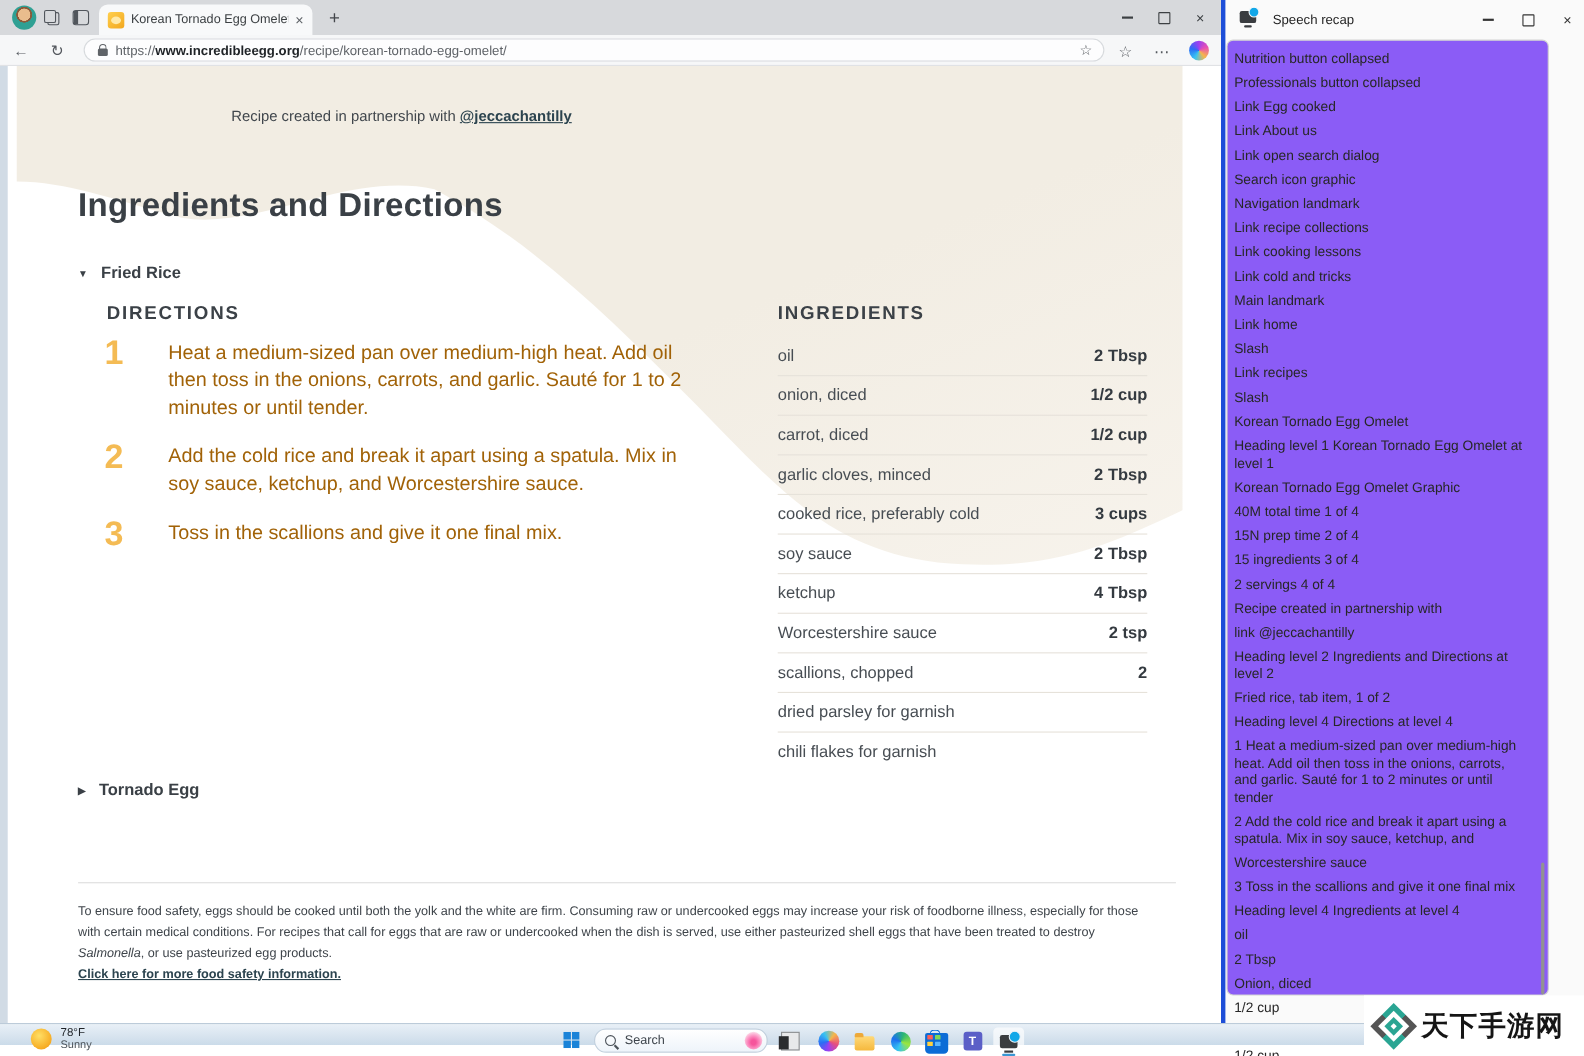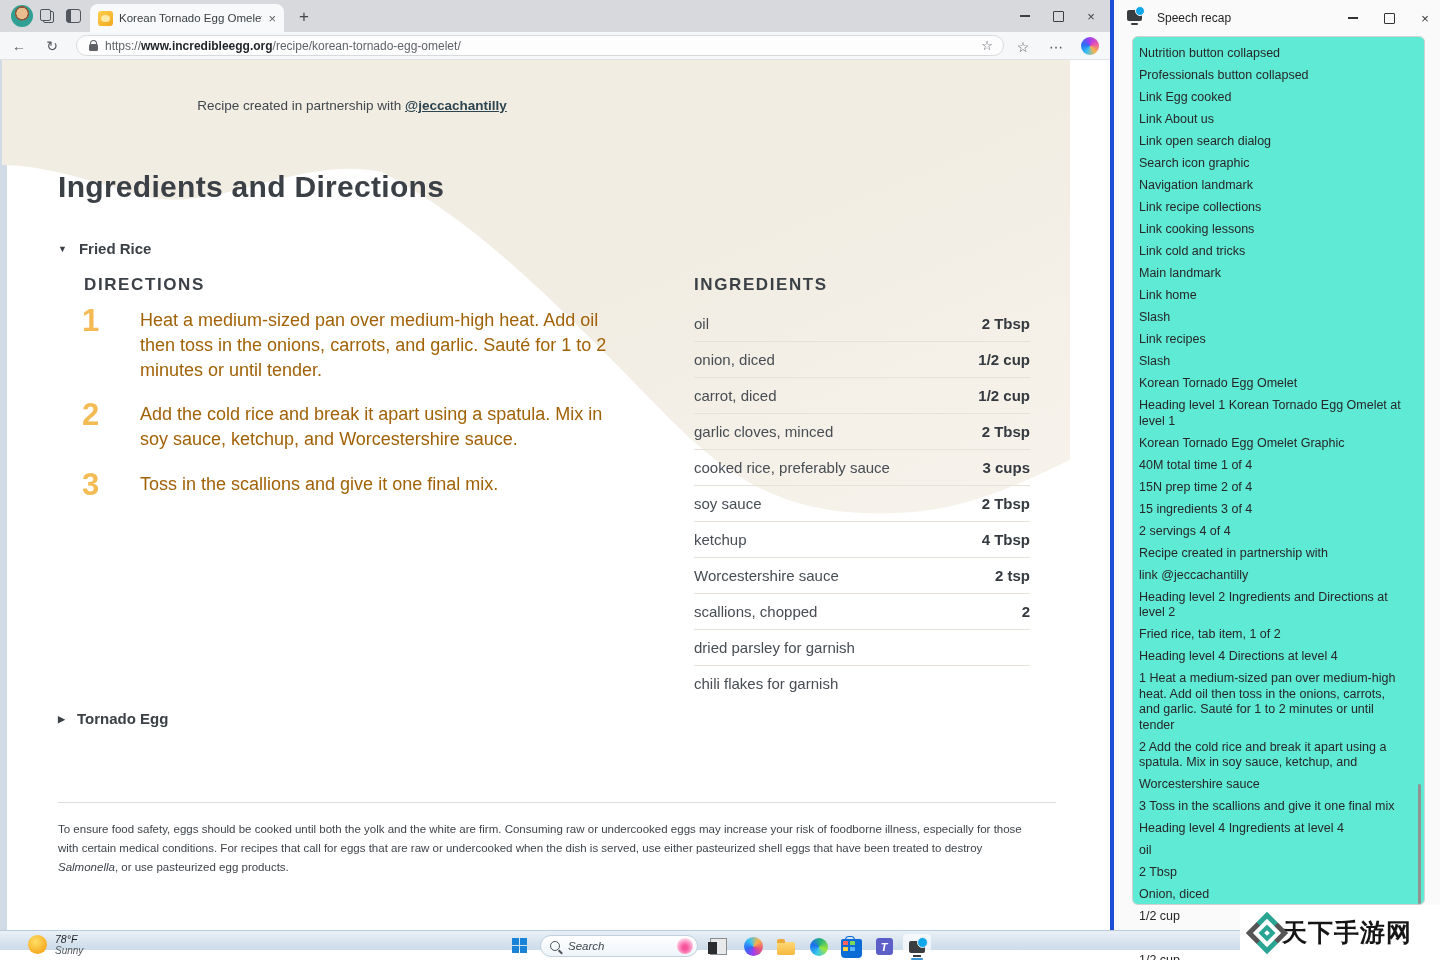--- a/index.html
+++ b/index.html
@@ -37,21 +37,21 @@
   .url{font-size:12px;color:#5f6368;white-space:nowrap;}
   .url b{color:#1f2327;font-weight:bold;}
   .urlbar .spacer{flex:1 1 auto;}
   .pill-star{font-size:13px;color:#54585e;position:relative;flex:0 0 auto;}
   .copilot{position:absolute;left:1081px;top:5px;width:18px;height:18px;border-radius:50%;
            background:conic-gradient(from 210deg,#38c3f2,#2a6df5,#9a3ff2,#e850b3,#f7b649,#38c3f2);}
 
   
   .content{position:absolute;left:0;top:60px;width:1075px;height:870px;background:#fff;overflow:hidden;}
   .left-strip{position:absolute;left:0;top:0;width:7px;height:870px;background:#d1dbe5;}
-  .page{position:absolute;left:2px;top:0;width:1068px;height:796px;}
+  .page{position:absolute;left:15px;top:0;width:1068px;height:796px;}
   .wave{position:absolute;left:0;top:0;}
   .partner{position:absolute;left:0;top:38px;width:700px;text-align:center;font-size:13.5px;color:#41474d;}
   .partner a{color:#2c444f;text-decoration:underline;font-weight:bold;}
   .h2{position:absolute;left:56px;top:110px;font-size:30px;font-weight:bold;color:#3a4046;letter-spacing:.3px;text-align:center;}
   .sec{position:absolute;left:56px;font-size:15px;font-weight:bold;color:#3a4046;display:flex;align-items:center;}
   .sec .car{font-size:9px;margin-right:12px;color:#3a4046;}
   .subhead{position:absolute;top:215px;font-size:17px;font-weight:600;letter-spacing:1.6px;color:#3b4147;}
   .steps{position:absolute;left:80px;top:245px;width:552px;}
   .step{display:flex;margin-bottom:17px;}
   .snum{width:26px;flex:0 0 auto;font-size:31px;line-height:1.05;font-weight:bold;color:#f4bb54;margin-right:13px;}
@@ -66,28 +66,28 @@
   .safety .lnk{color:#2c444f;text-decoration:underline;font-weight:bold;}
 
   
   .speech{position:absolute;left:1110px;top:0;width:330px;height:930px;background:#fafafa;border-left:4px solid #1d4ed8;box-sizing:border-box;}
   .sp-head{position:absolute;left:0;top:0;width:100%;height:36px;}
   .sp-appic{position:absolute;left:13px;top:10px;width:15px;height:11px;background:#3a3d40;border-radius:2px;}
   .sp-appic:before{content:"";position:absolute;left:4px;bottom:-4px;width:7px;height:2px;background:#3a3d40;border-radius:1px;}
   .sp-appic u{position:absolute;right:-3px;top:-4px;width:8px;height:8px;border-radius:50%;background:#12a7e8;border:1px solid #fafafa;text-decoration:none;}
   .sp-title{position:absolute;left:43px;top:11px;font-size:12px;color:#1f1f1f;}
   .sp-btn{position:absolute;top:2px;width:34px;height:32px;display:flex;align-items:center;justify-content:center;color:#333;font-size:13px;}
-  .sp-box{position:absolute;left:18px;top:36px;width:293px;height:869px;background:#5eead4;border:1px solid #d1d1d1;border-radius:6px;box-sizing:border-box;}
+  .sp-box{position:absolute;left:1px;top:36px;width:293px;height:869px;background:#8b5cf6;border:1px solid #d1d1d1;border-radius:6px;box-sizing:border-box;}
   .sp-list{padding:9px 16px 6px 6px;}
   .spi{font-size:12.5px;line-height:1.24;color:#272727;margin-bottom:6.5px;}
   .sp-scroll{position:absolute;right:3px;top:747px;width:3px;height:120px;background:#929292;border-radius:2px;}
 
   
   .taskbar{position:absolute;left:0;top:930px;width:1440px;height:20px;
-           background:linear-gradient(180deg,#e9f0f7,#cbdbe9);border-top:1px solid #bccbd9;box-sizing:border-box;font-style:italic;}
+           background:linear-gradient(180deg,#e9f0f7,#cbdbe9);border-top:1px solid #bccbd9;box-sizing:border-box;}
   .weather{position:absolute;left:28px;top:2px;display:flex;align-items:center;}
   .sun{width:19px;height:19px;border-radius:50%;background:radial-gradient(circle at 40% 35%,#ffdf66,#f6a81f 75%);margin-right:8px;}
   .wtxt{display:flex;flex-direction:column;line-height:1.15;}
   .wtemp{font-size:10.5px;color:#1f2328;}
   .wcond{font-size:10px;color:#4c535a;}
   .start{position:absolute;left:512px;top:7px;width:15px;height:15px;
          background:conic-gradient(#1a83d8 0 100%);
          -webkit-mask:linear-gradient(#000,#000);
          display:grid;grid-template-columns:7px 7px;grid-template-rows:7px 7px;gap:1px;background:none;}
   .start i{background:#1a83d8;}
@@ -118,21 +118,21 @@
   .srapp:before{content:"";position:absolute;left:4px;bottom:-4px;width:8px;height:2px;background:#3a3d40;}
   .srapp u{position:absolute;right:-3px;top:-4px;width:9px;height:9px;border-radius:50%;background:#12a7e8;border:1px solid #eef3f8;text-decoration:none;}
 
   
   .watermark{position:absolute;left:1240px;top:905px;width:200px;height:55px;background:#fff;display:flex;align-items:center;}
   .wm-logo{position:relative;width:30px;height:30px;margin-left:12px;transform:rotate(45deg);flex:0 0 auto;}
   .wm-l1{position:absolute;inset:0;background:conic-gradient(#555 0 25%,#2aa593 25% 50%,#555 50% 75%,#2aa593 75%);}
   .wm-l2{position:absolute;inset:5px;background:#fff;}
   .wm-l3{position:absolute;inset:9px;background:#2aa593;}
   .wm-l4{position:absolute;inset:13px;background:#fff;}
-  .wm-text{font-size:25px;font-weight:bold;color:#151515;margin-left:0;letter-spacing:1px;white-space:nowrap;}
+  .wm-text{font-size:25px;font-weight:bold;color:#151515;margin-left:10px;letter-spacing:1px;white-space:nowrap;}
 </style>
 </head>
 <body>
 
 <div class="browser">
 
   <div class="tabbar">
     <div class="avatar"></div>
     <div class="ghost-ic" style="left:40px;">
         <i class="b"></i>
@@ -224,21 +224,21 @@
           </div>
           <div class="irow">
             <span class="iname">carrot, diced</span>
             <span class="iamt">1/2 cup</span>
           </div>
           <div class="irow">
             <span class="iname">garlic cloves, minced</span>
             <span class="iamt">2 Tbsp</span>
           </div>
           <div class="irow">
-            <span class="iname">cooked rice, preferably sauce</span>
+            <span class="iname">cooked rice, preferably cold</span>
             <span class="iamt">3 cups</span>
           </div>
           <div class="irow">
             <span class="iname">soy sauce</span>
             <span class="iamt">2 Tbsp</span>
           </div>
           <div class="irow">
             <span class="iname">ketchup</span>
             <span class="iamt">4 Tbsp</span>
           </div>
@@ -261,20 +261,21 @@
         </div>
 
       <div class="sec" style="top:650px;">
         <span class="car">▶</span>
         <span>Tornado Egg</span>
       </div>
 
       <div class="divider"></div>
       <div class="safety">
         <span>To ensure food safety, eggs should be cooked until both the yolk and the white are firm. Consuming raw or undercooked eggs may increase your risk of foodborne illness, especially for those with certain medical conditions. For recipes that call for eggs that are raw or undercooked when the dish is served, use either pasteurized shell eggs that have been treated to destroy </span><i>Salmonella</i><span>, or use pasteurized egg products.</span>
+        <div><a href="#" class="lnk">Click here for more food safety information.</a></div>
       </div>
     </div>
 
   </div>
 </div>
 
 <div class="speech">
   <div class="sp-head">
     <span class="sp-appic">
         <u></u>

